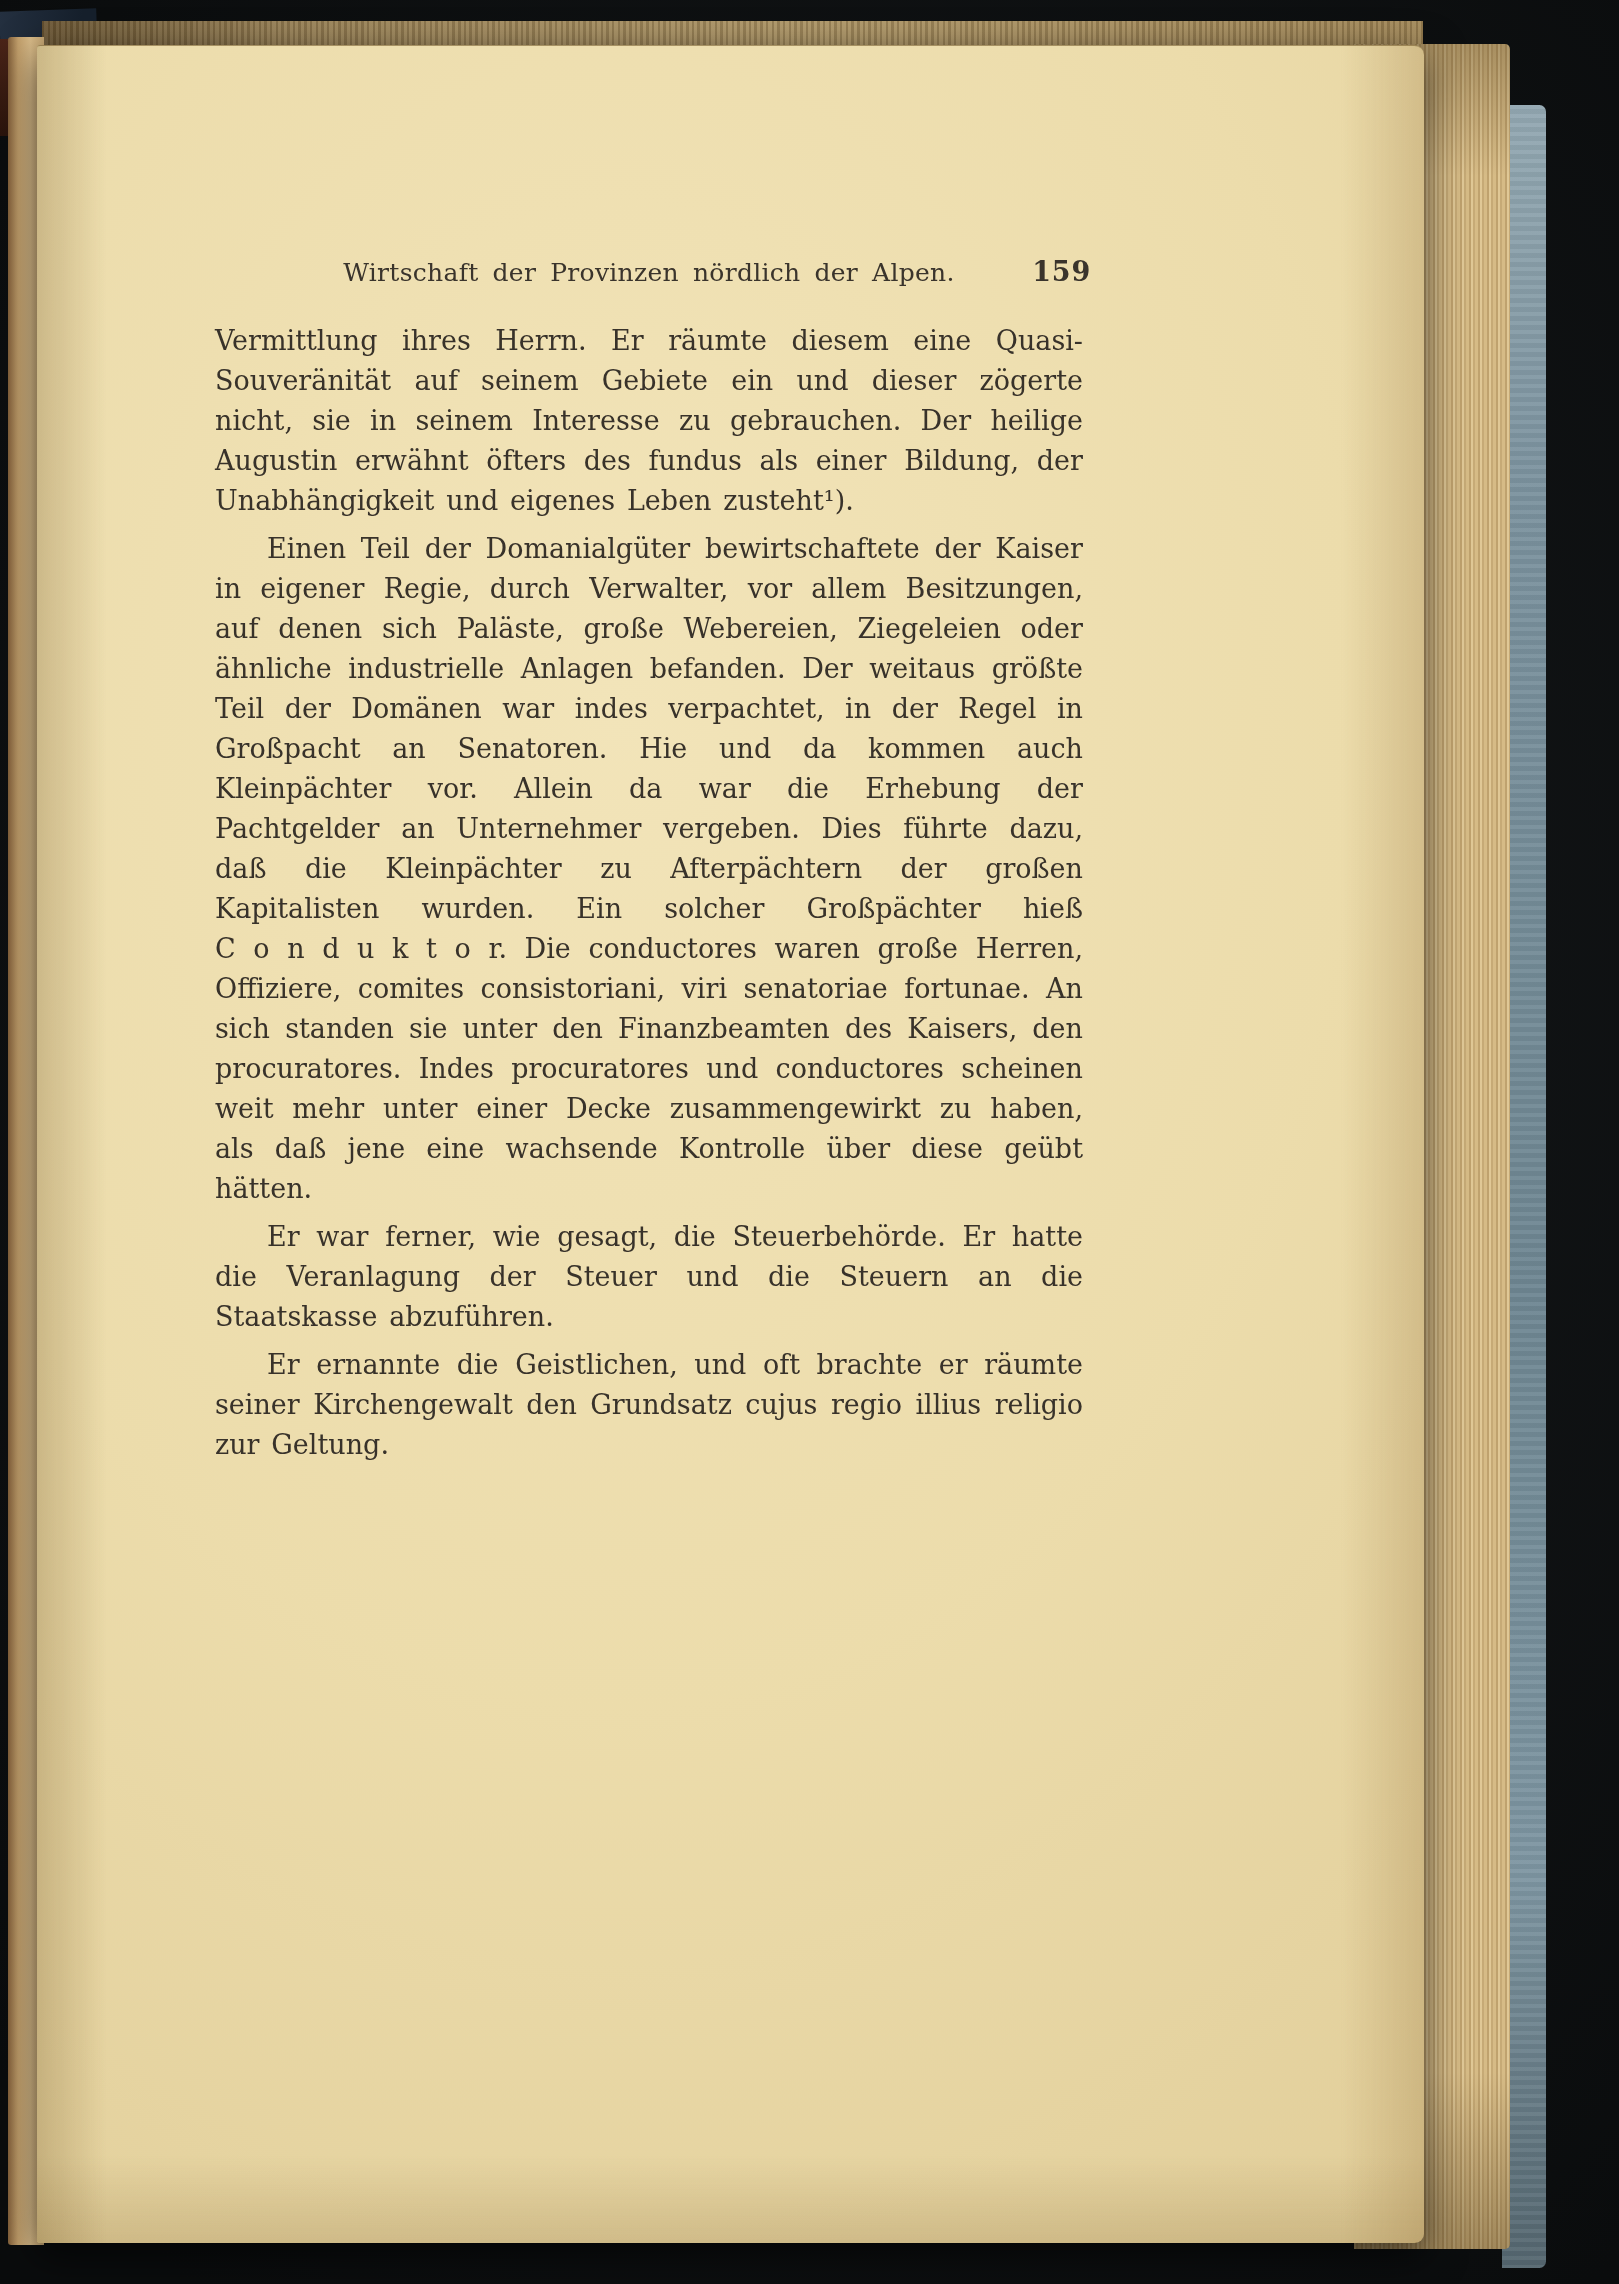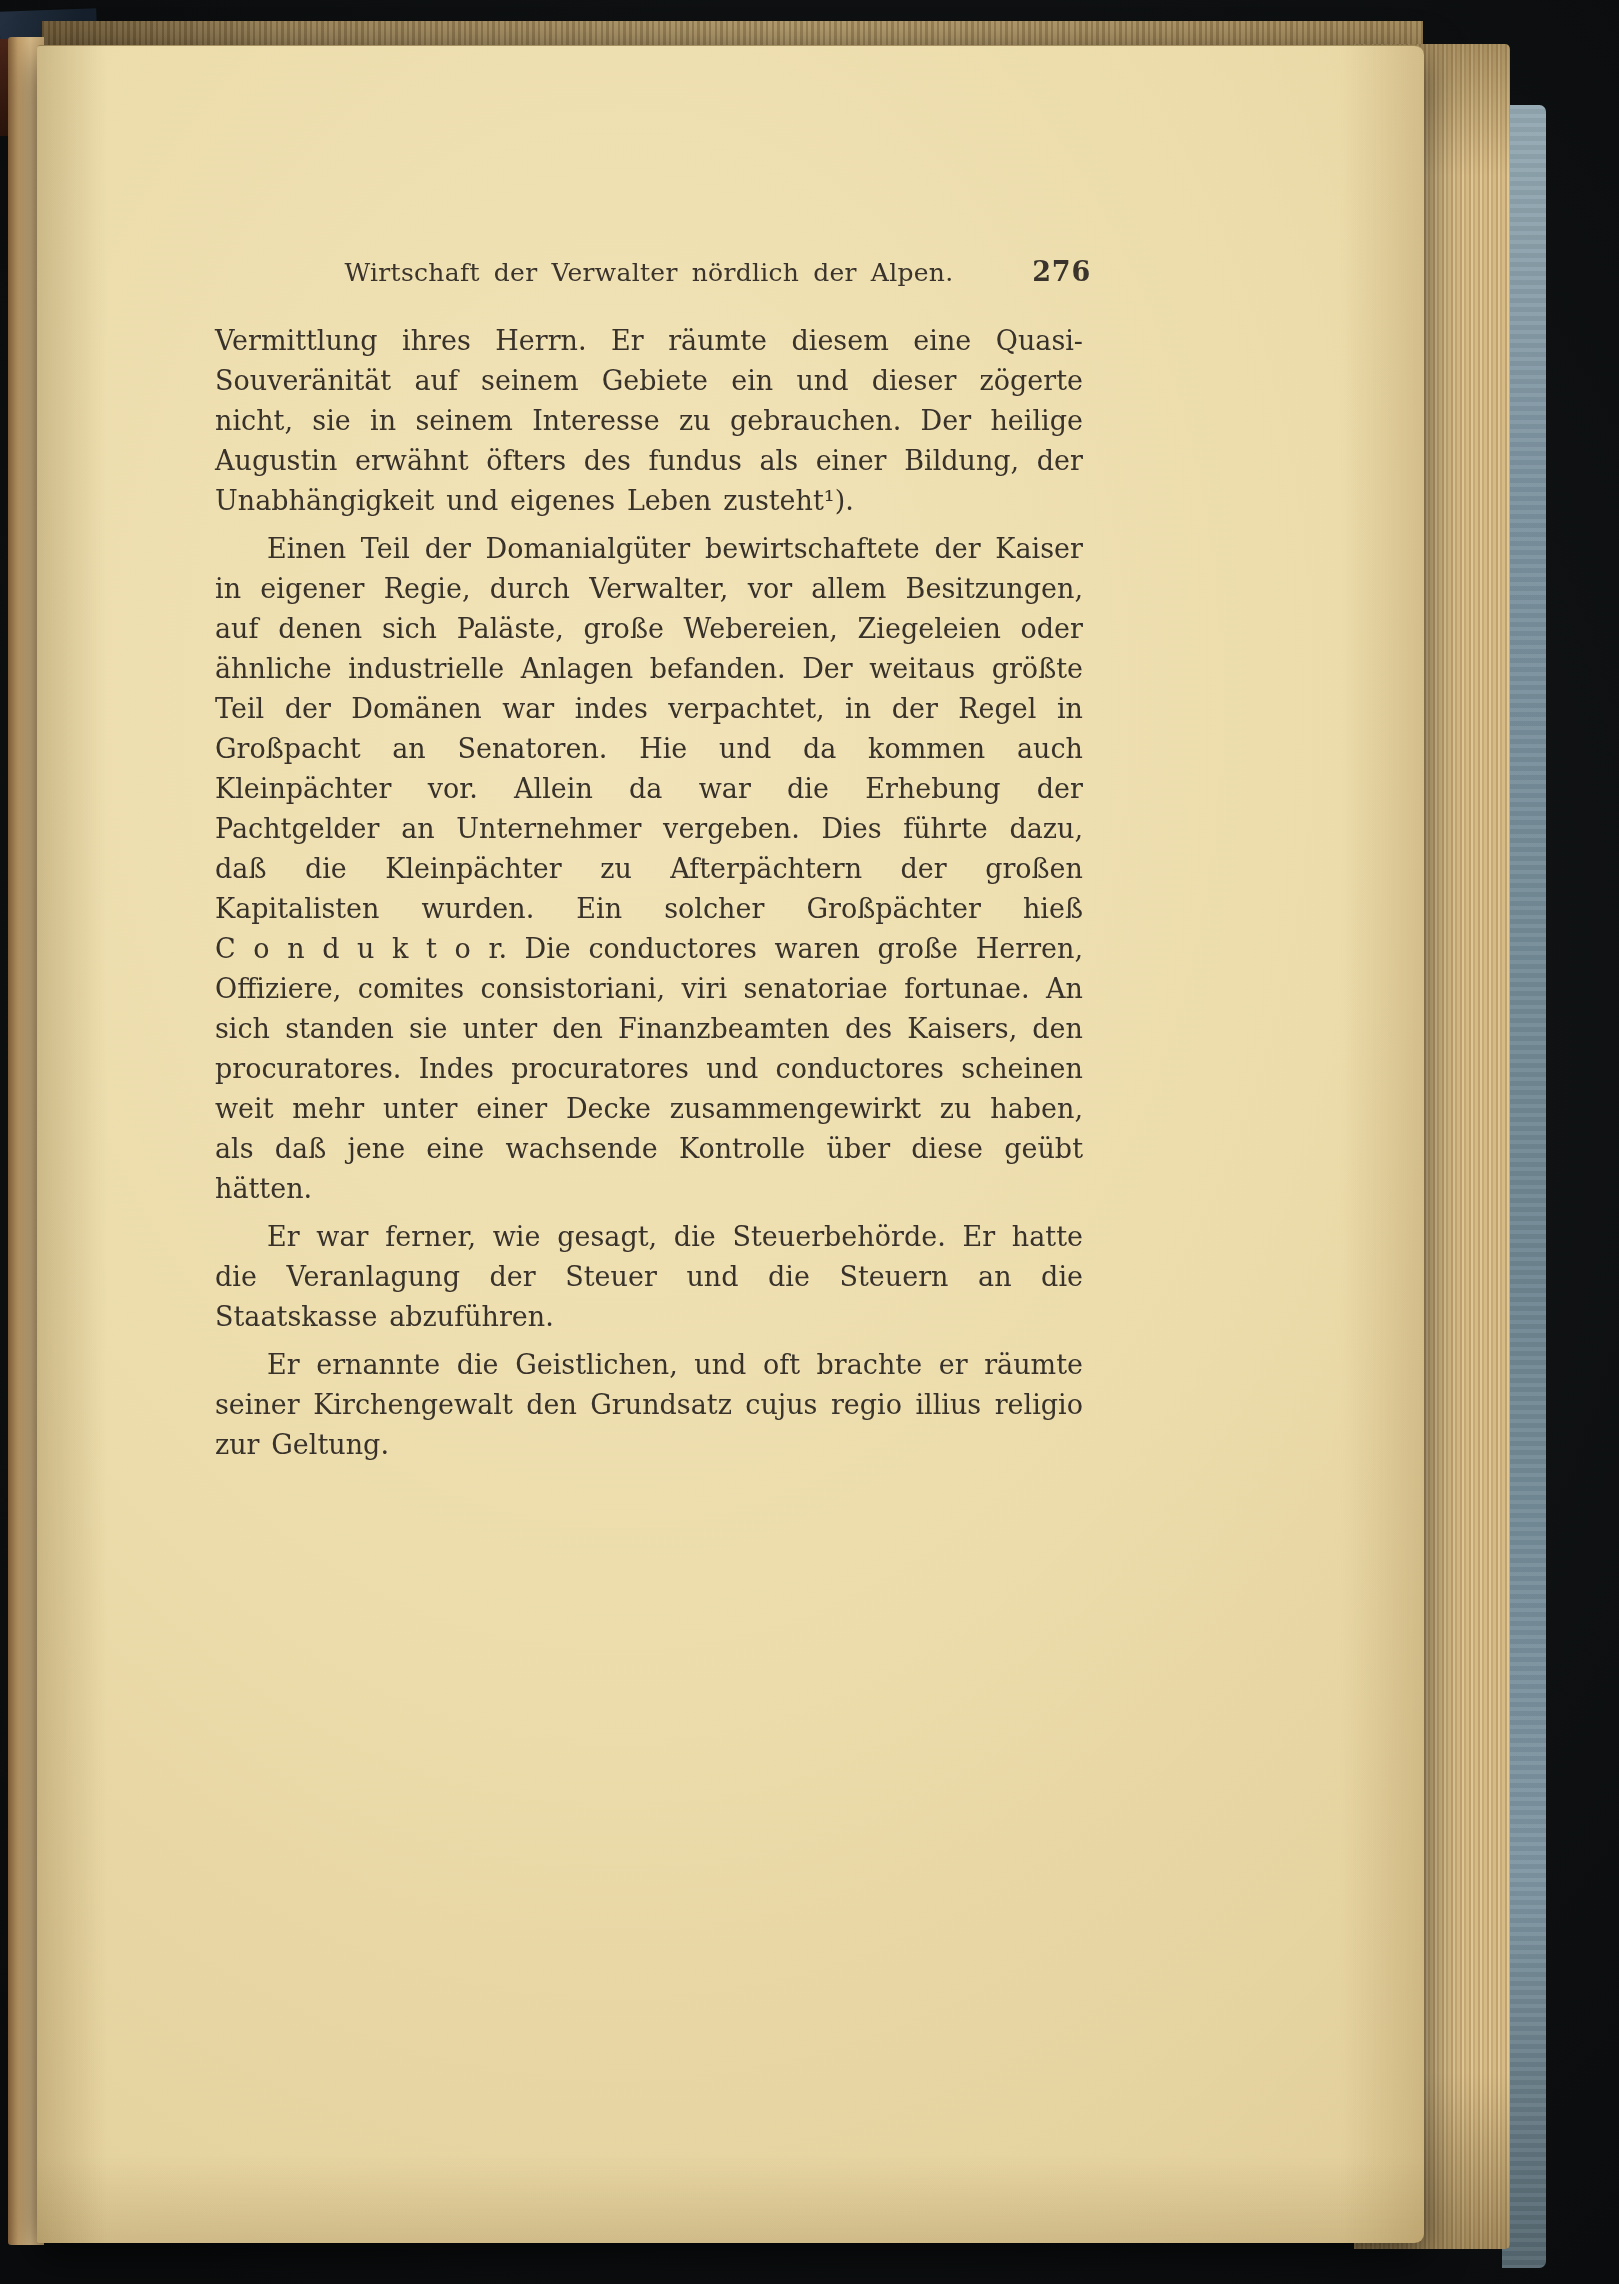--- a/index.html
+++ b/index.html
@@ -122,22 +122,22 @@
   <div class="spine-sliver"></div>
   <div class="top-edges"></div>
   <div class="left-sliver"></div>
   <div class="cover-right"></div>
   <div class="edge-stack"></div>
 
   <div class="page">
     <div class="content" lang="de">
 
       <div class="running-header">
-        <span class="rh-title">Wirtschaft der Verwalter nördlich der Alpen.</span>
-        <span class="rh-number">276</span>
+        <span class="rh-title">Wirtschaft der Provinzen nördlich der Alpen.</span>
+        <span class="rh-number">159</span>
       </div>
 
       <div class="body-text">
         <p class="para">Vermittlung ihres Herrn. Er räumte diesem eine Quasi-Souveränität auf seinem Gebiete ein und dieser zögerte nicht, sie in seinem Interesse zu gebrauchen. Der heilige Augustin erwähnt öfters des fundus als einer Bildung, der Unabhängigkeit und eigenes Leben zusteht¹).</p>
         <p class="para indent">Einen Teil der Domanialgüter bewirtschaftete der Kaiser in eigener Regie, durch Verwalter, vor allem Besitzungen, auf denen sich Paläste, große Webereien, Ziegeleien oder ähnliche industrielle Anlagen befanden. Der weitaus größte Teil der Domänen war indes verpachtet, in der Regel in Großpacht an Senatoren. Hie und da kommen auch Kleinpächter vor. Allein da war die Erhebung der Pachtgelder an Unternehmer vergeben. Dies führte dazu, daß die Kleinpächter zu Afterpächtern der großen Kapitalisten wurden. Ein solcher Großpächter hieß C&nbsp;o&nbsp;n&nbsp;d&nbsp;u&nbsp;k&nbsp;t&nbsp;o&nbsp;r. Die conductores waren große Herren, Offiziere, comites consistoriani, viri senatoriae fortunae. An sich standen sie unter den Finanzbeamten des Kaisers, den procuratores. Indes procuratores und conductores scheinen weit mehr unter einer Decke zusammengewirkt zu haben, als daß jene eine wachsende Kontrolle über diese geübt hätten.</p>
         <p class="para indent">Er war ferner, wie gesagt, die Steuerbehörde. Er hatte die Veranlagung der Steuer und die Steuern an die Staatskasse abzuführen.</p>
         <p class="para indent">Er ernannte die Geistlichen, und oft brachte er räumte seiner Kirchengewalt den Grundsatz cujus regio illius religio zur Geltung.</p>
       </div>
 
 

